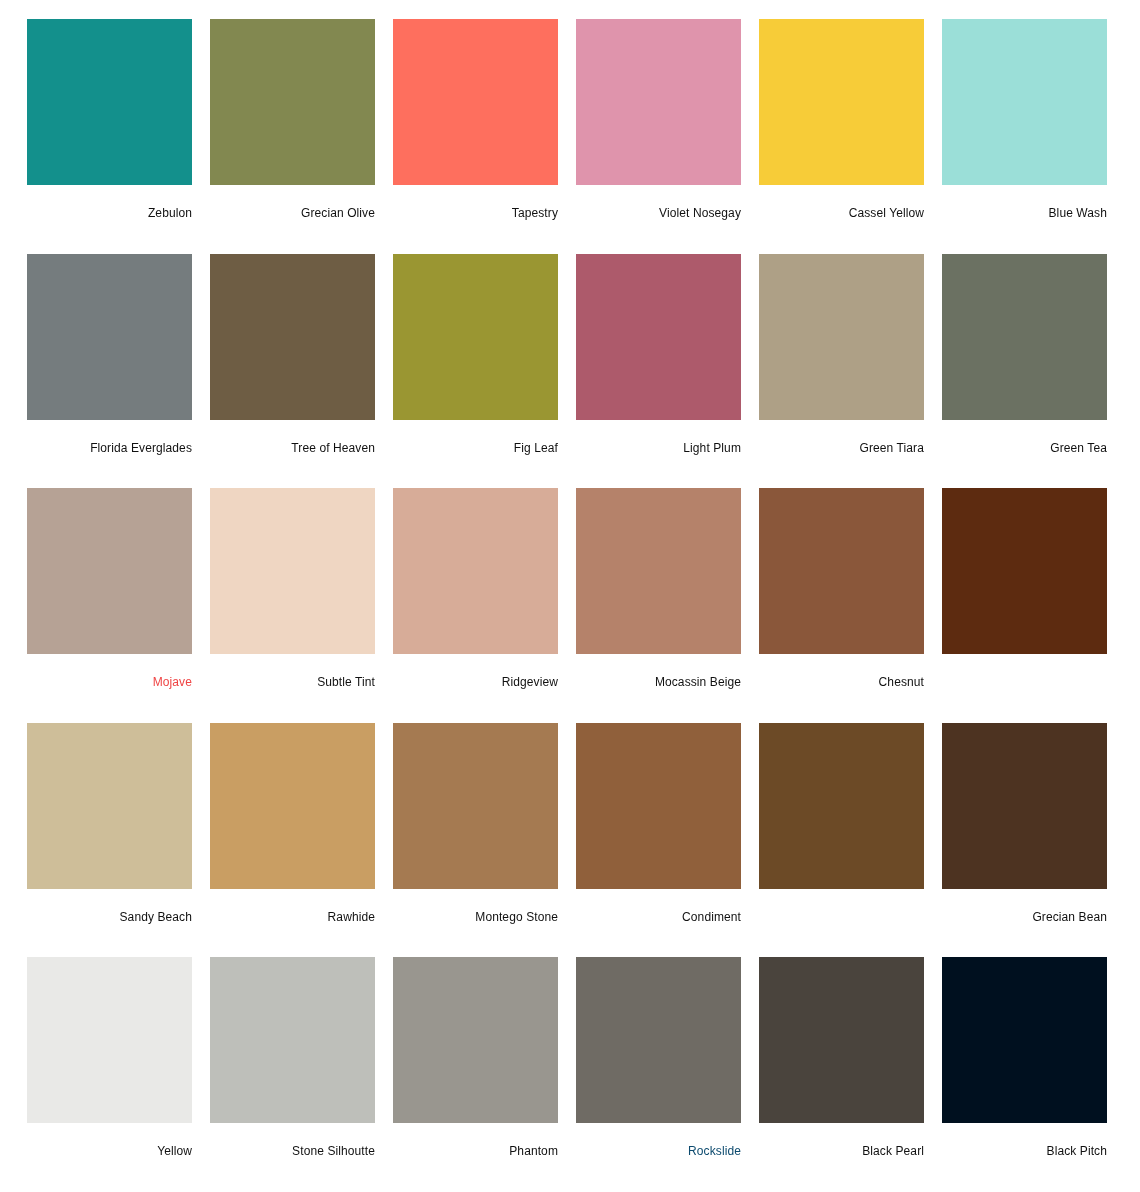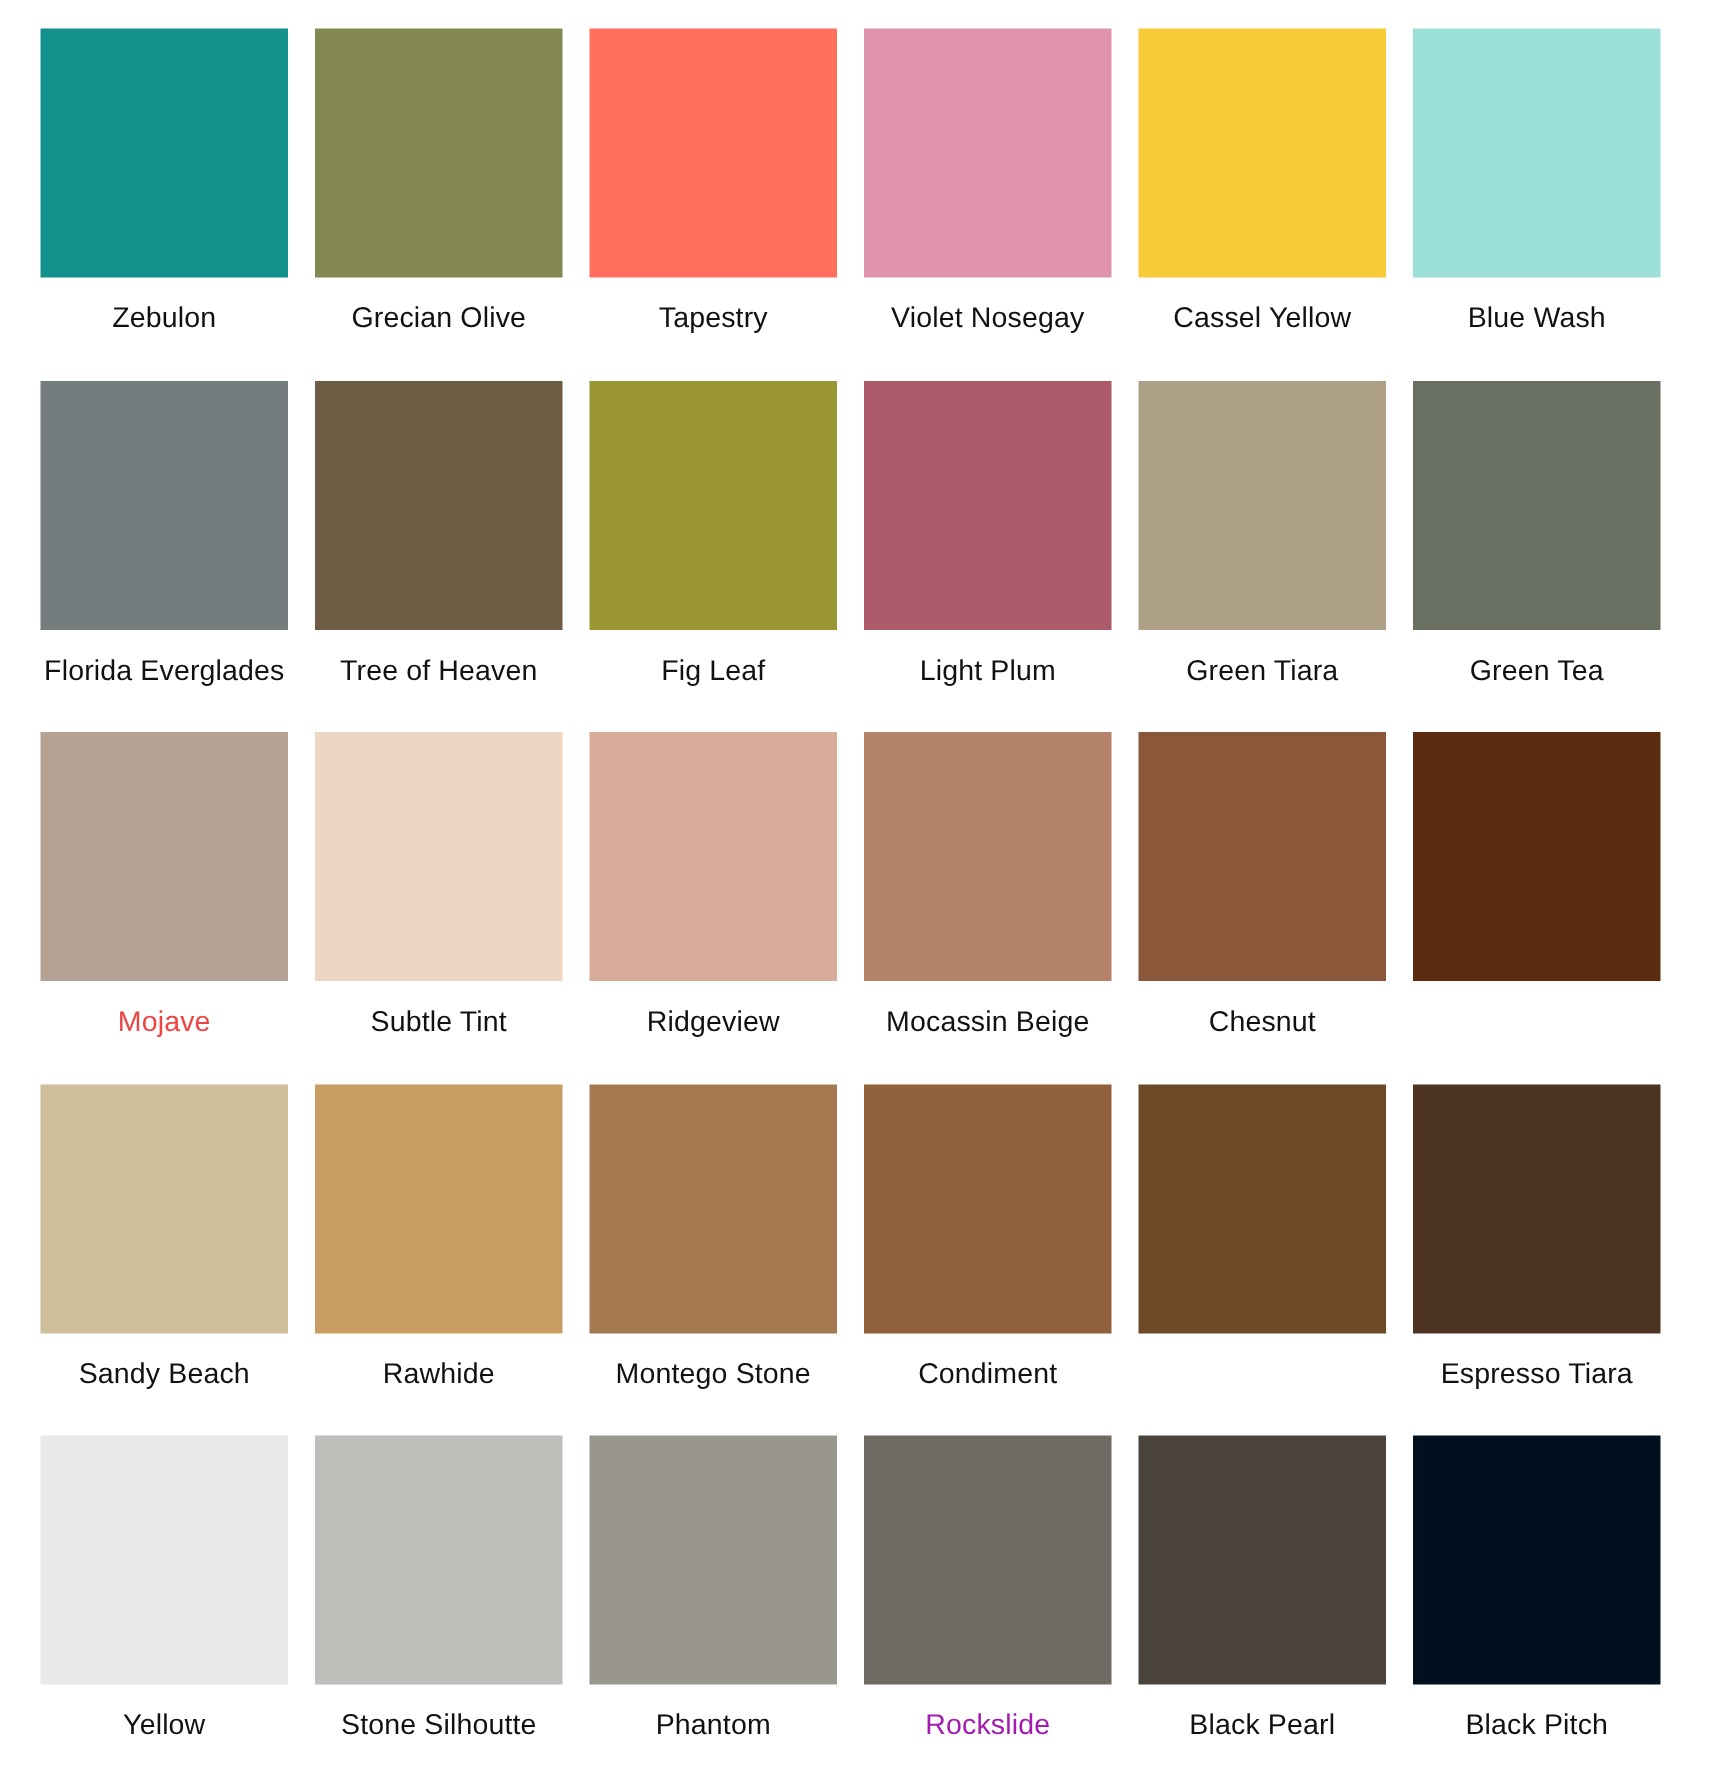--- a/index.html
+++ b/index.html
@@ -34,24 +34,24 @@
     align-items: stretch;
   }
 
   .swatch-chip {
     width: 165px;
     height: 166px;
     flex: 0 0 166px;
   }
 
   .swatch-label {
-    font-size: 19px;
+    font-size: 12px;
     line-height: 22px;
     color: #111111;
-    text-align: center;
+    text-align: right;
     padding-top: 17px;
     letter-spacing: 0.1px;
     white-space: nowrap;
   }
 </style>
 </head>
 <body style="background: rgb(255, 255, 255);">
 
 <main id="palette-grid">
     <div class="swatch-cell">
@@ -139,37 +139,37 @@
     </div>
     <div class="swatch-cell">
       <div class="swatch-chip" style="background-color: rgb(144, 96, 59);"></div>
       <div class="swatch-label" style="color: rgb(17, 17, 17);">Condiment</div>
     </div>
     <div class="swatch-cell">
       <div class="swatch-chip" style="background-color: rgb(108, 74, 38);"></div>
     </div>
     <div class="swatch-cell">
       <div class="swatch-chip" style="background-color: rgb(77, 51, 33);"></div>
-      <div class="swatch-label" style="color: rgb(17, 17, 17);">Espresso Tiara</div>
+      <div class="swatch-label" style="color: rgb(17, 17, 17);">Grecian Bean</div>
     </div>
     <div class="swatch-cell">
       <div class="swatch-chip" style="background-color: rgb(233, 233, 231);"></div>
       <div class="swatch-label" style="color: rgb(17, 17, 17);">Yellow</div>
     </div>
     <div class="swatch-cell">
       <div class="swatch-chip" style="background-color: rgb(190, 191, 186);"></div>
       <div class="swatch-label" style="color: rgb(17, 17, 17);">Stone Silhoutte</div>
     </div>
     <div class="swatch-cell">
       <div class="swatch-chip" style="background-color: rgb(153, 150, 143);"></div>
       <div class="swatch-label" style="color: rgb(17, 17, 17);">Phantom</div>
     </div>
     <div class="swatch-cell">
       <div class="swatch-chip" style="background-color: rgb(111, 107, 100);"></div>
-      <div class="swatch-label" style="color: #a21caf;">Rockslide</div>
+      <div class="swatch-label" style="color: #0c4a6e;">Rockslide</div>
     </div>
     <div class="swatch-cell">
       <div class="swatch-chip" style="background-color: rgb(74, 68, 61);"></div>
       <div class="swatch-label" style="color: rgb(17, 17, 17);">Black Pearl</div>
     </div>
     <div class="swatch-cell">
       <div class="swatch-chip" style="background-color: rgb(0, 16, 31);"></div>
       <div class="swatch-label" style="color: rgb(17, 17, 17);">Black Pitch</div>
     </div>
   </main>

